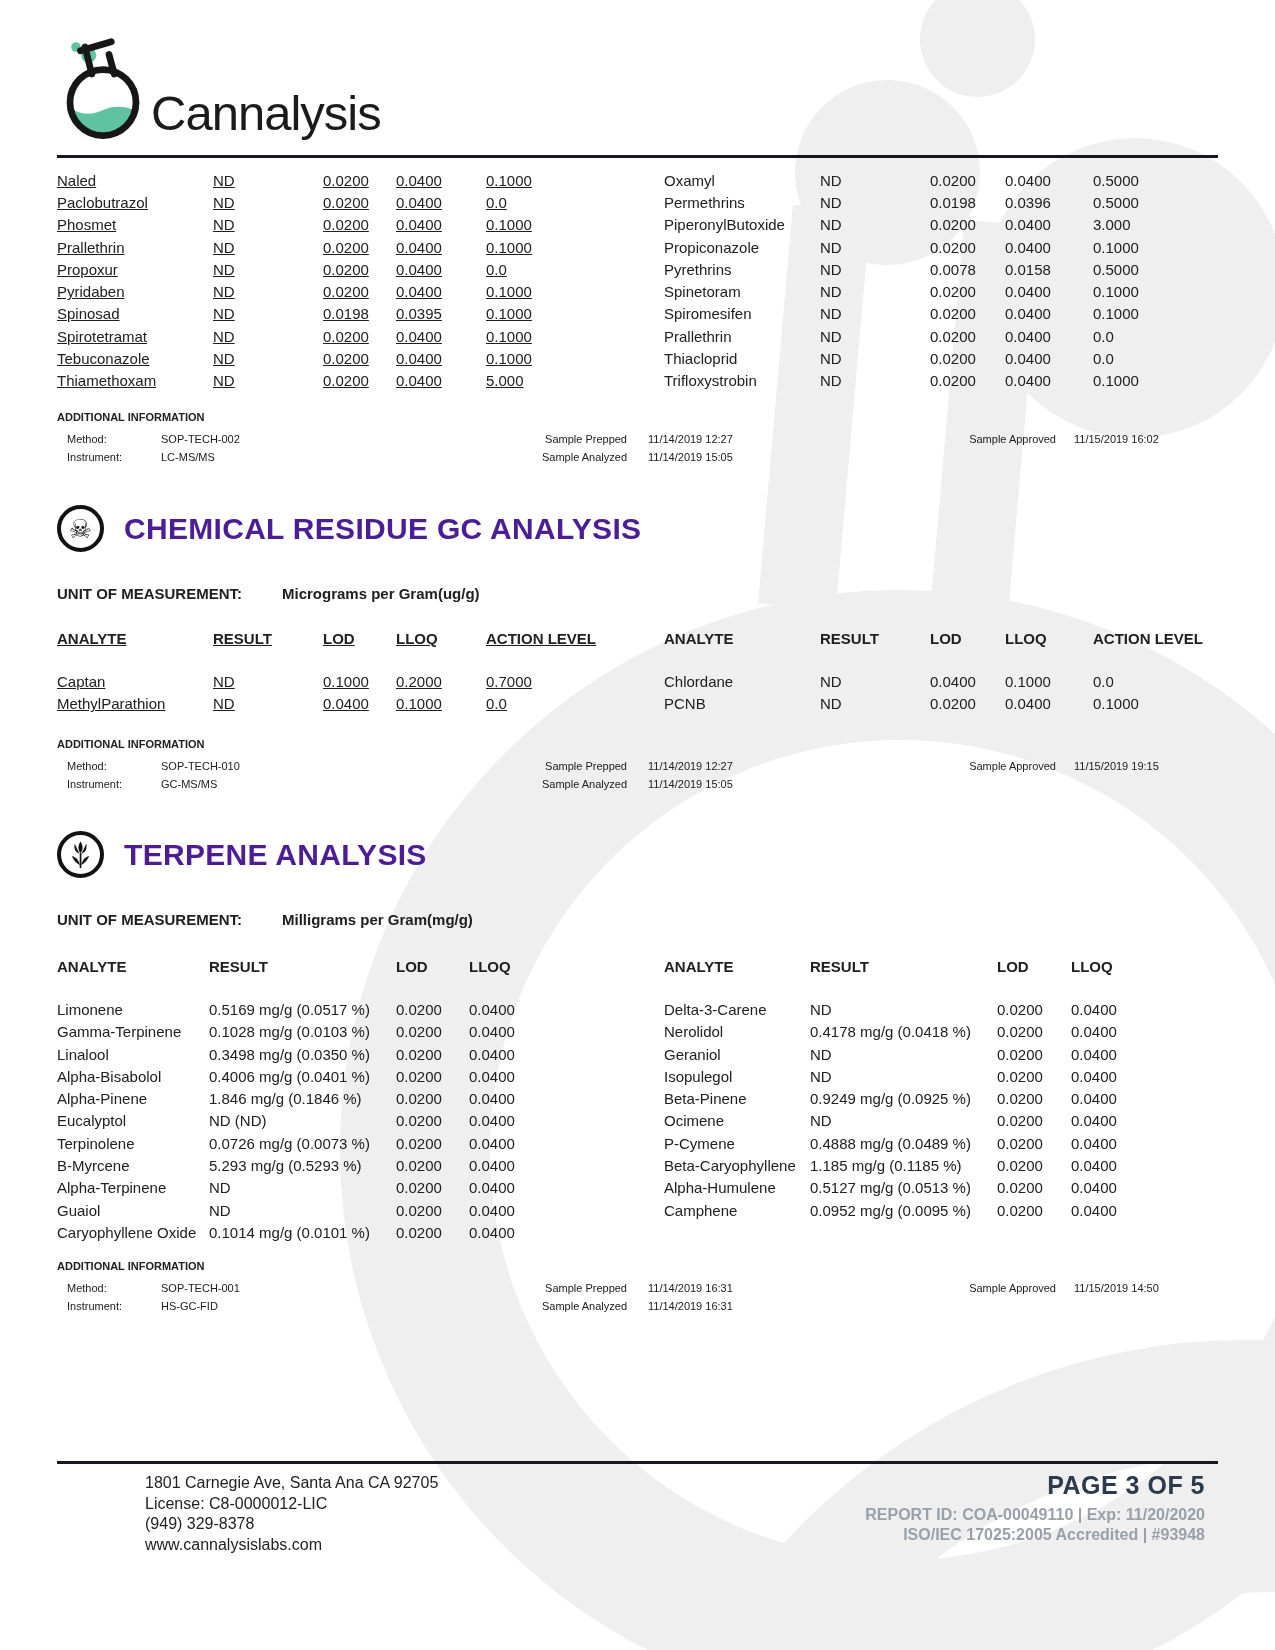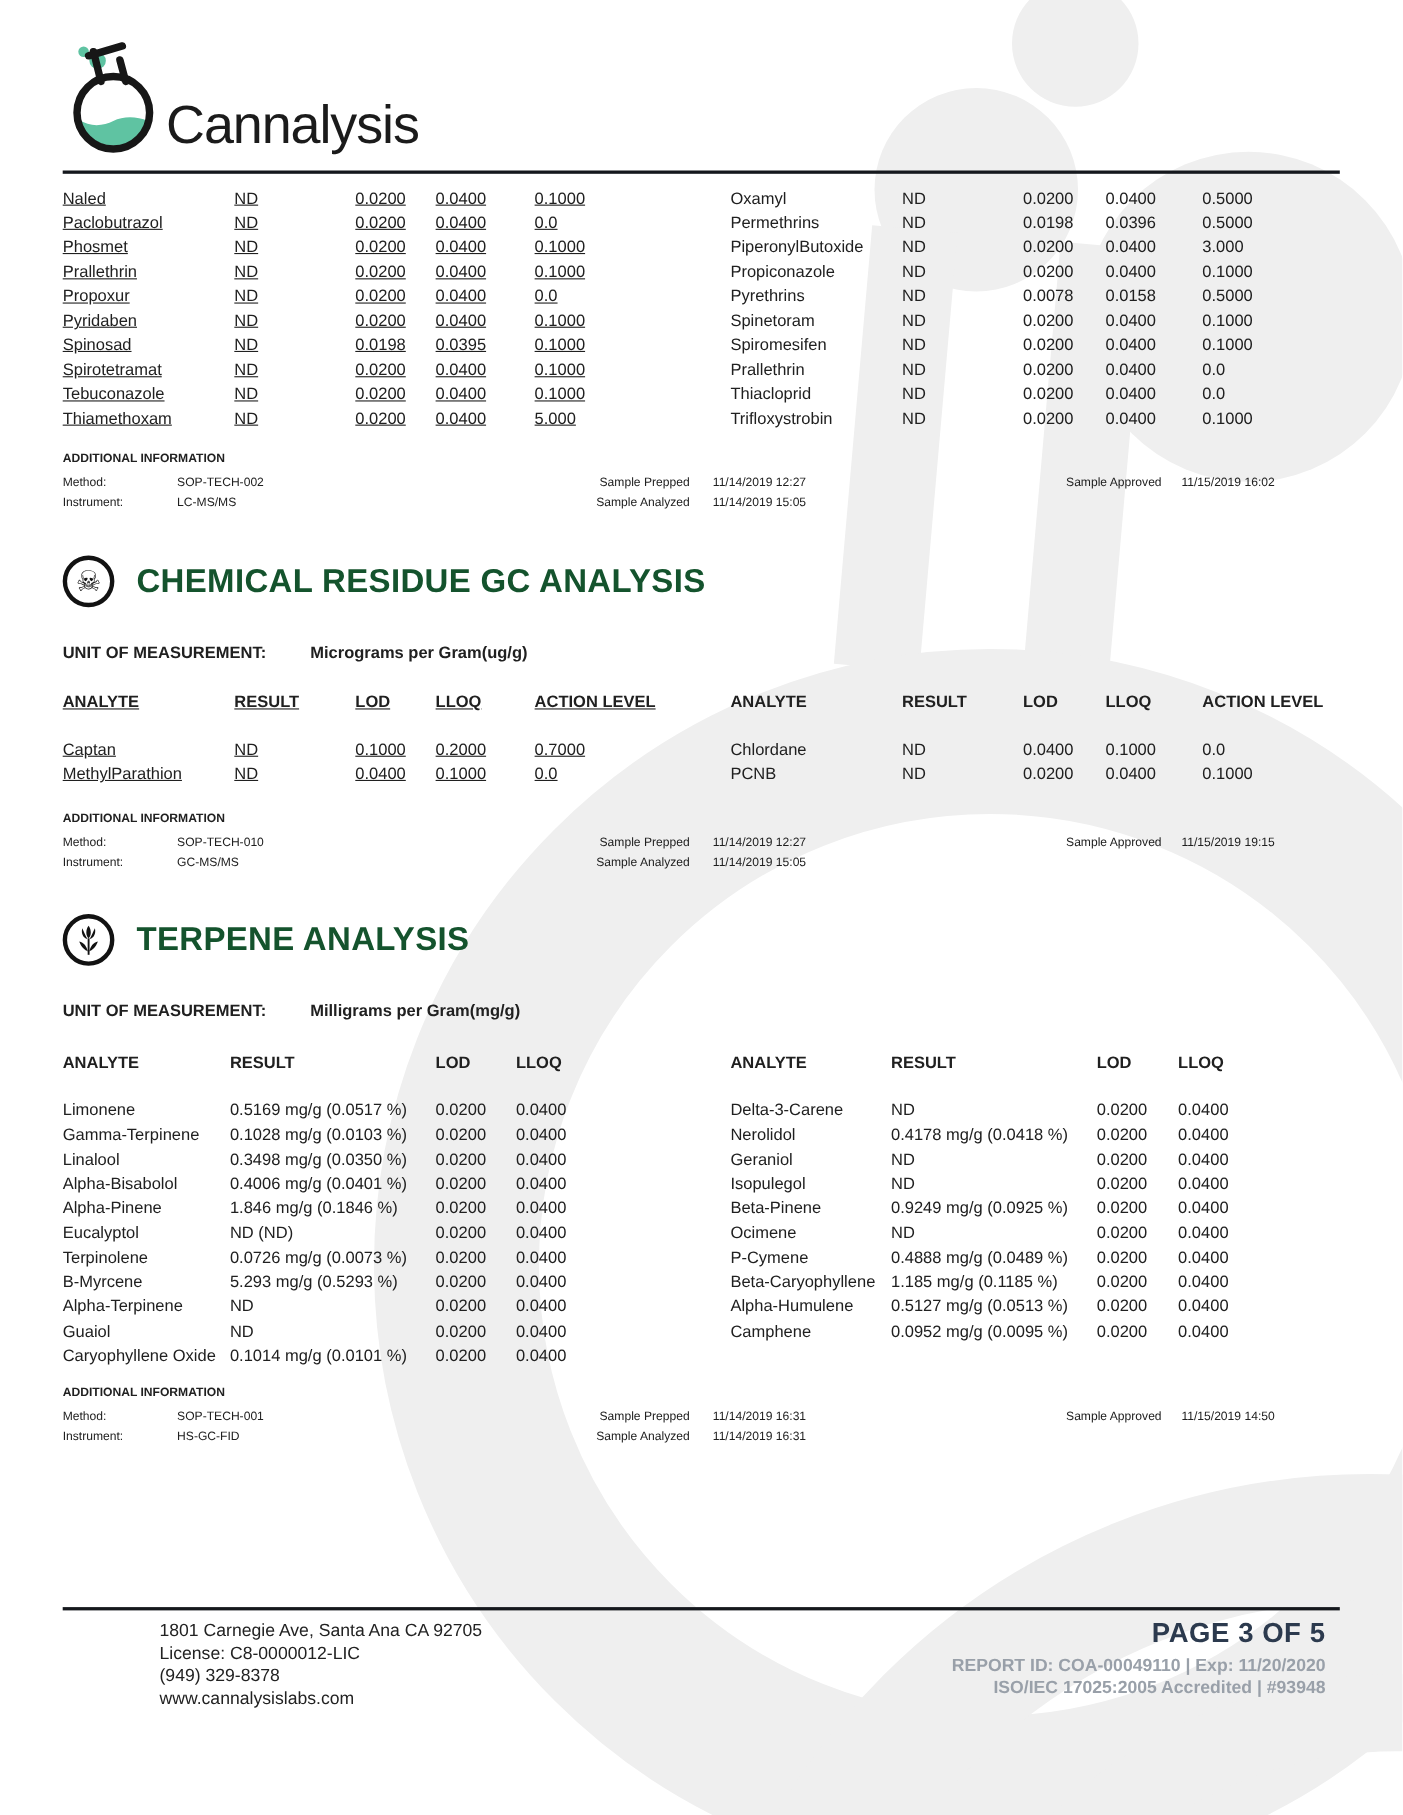--- a/index.html
+++ b/index.html
@@ -30,31 +30,31 @@
   .thead{font-weight:700;}
   .g5l .trow,.thead.g5l{grid-template-columns:156px 110px 73px 90px 1fr;text-decoration:underline;}
   .g5r .trow,.thead.g5r{grid-template-columns:156px 110px 75px 88px 1fr;}
   .g4l .trow,.thead.g4l{grid-template-columns:152px 187px 73px 1fr;}
   .g4r .trow,.thead.g4r{grid-template-columns:146px 187px 74px 1fr;}
   
   .info{position:absolute;left:57px;right:57px;height:62px;font-size:11px;}
   .info-title{position:absolute;left:0;top:0;font-weight:700;}
   .iline{position:absolute;left:0;right:0;height:18px;}
   .iline span{position:absolute;white-space:nowrap;}
-  .f-lab{left:0;}
+  .f-lab{left:10px;}
   .f-val{left:104px;}
   .m-lab{left:398px;width:172px;text-align:right;}
   .m-val{left:591px;}
   .r-lab{left:809px;width:190px;text-align:right;}
   .r-val{left:1017px;}
   
   .sec{position:absolute;left:57px;display:flex;align-items:center;gap:20px;}
   .sec-icon{width:47px;height:47px;border:4px solid #121212;border-radius:50%;display:flex;align-items:center;justify-content:center;box-sizing:border-box;background:#fff;}
   .sec-icon .glyph{font-size:26px;line-height:1;color:#121212;font-family:"DejaVu Sans",sans-serif;}
-  .sec-title{font-size:30px;font-weight:700;color:#14532d;letter-spacing:.3px;}
+  .sec-title{font-size:30px;font-weight:700;color:#4c1d95;letter-spacing:.3px;}
   
   .unit{position:absolute;left:57px;font-size:15px;white-space:nowrap;}
   .unit .ulabel{font-weight:700;}
   .unit .uval{position:absolute;left:225px;font-weight:600;}
   
   .f-left{position:absolute;left:145px;top:1473px;font-size:16px;line-height:20.5px;color:#222;}
   .f-right{position:absolute;right:70px;top:1471px;text-align:right;}
   .f-page{font-size:25px;font-weight:700;color:#2c3a4e;letter-spacing:.5px;}
   .f-gray{font-size:16px;color:#99a0a9;line-height:20px;margin-top:5px;font-weight:bold;}
 </style>

